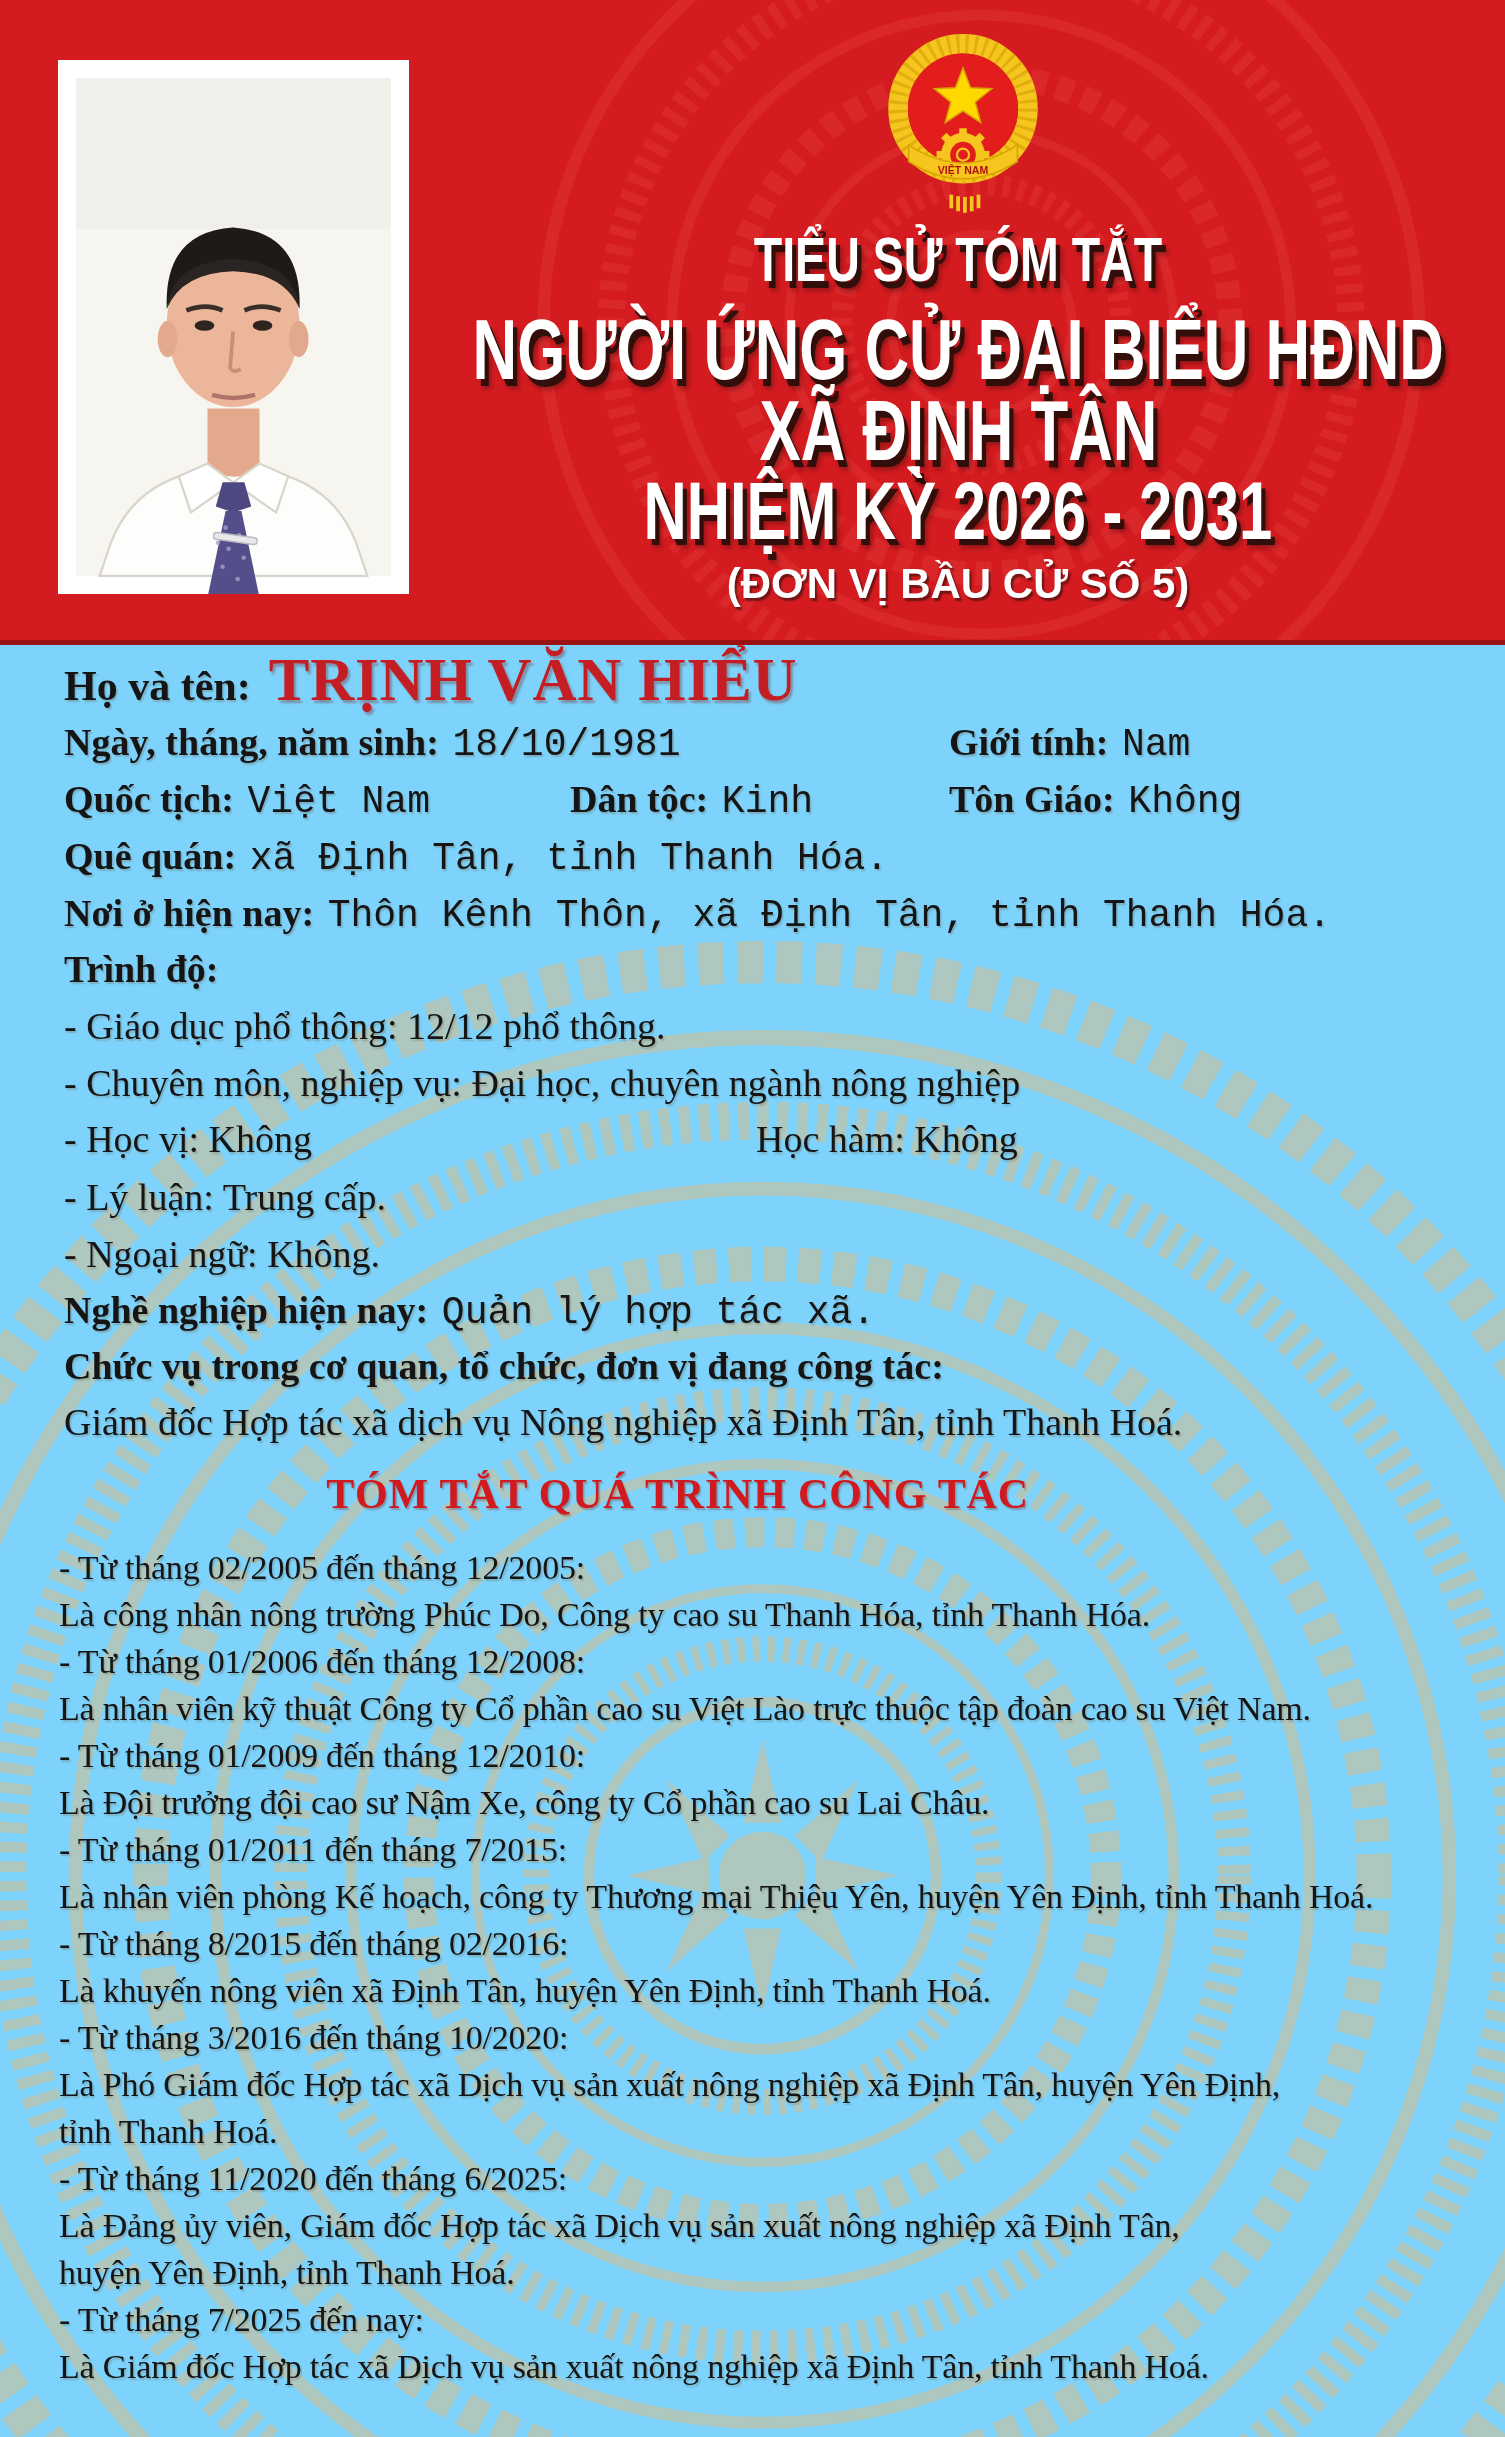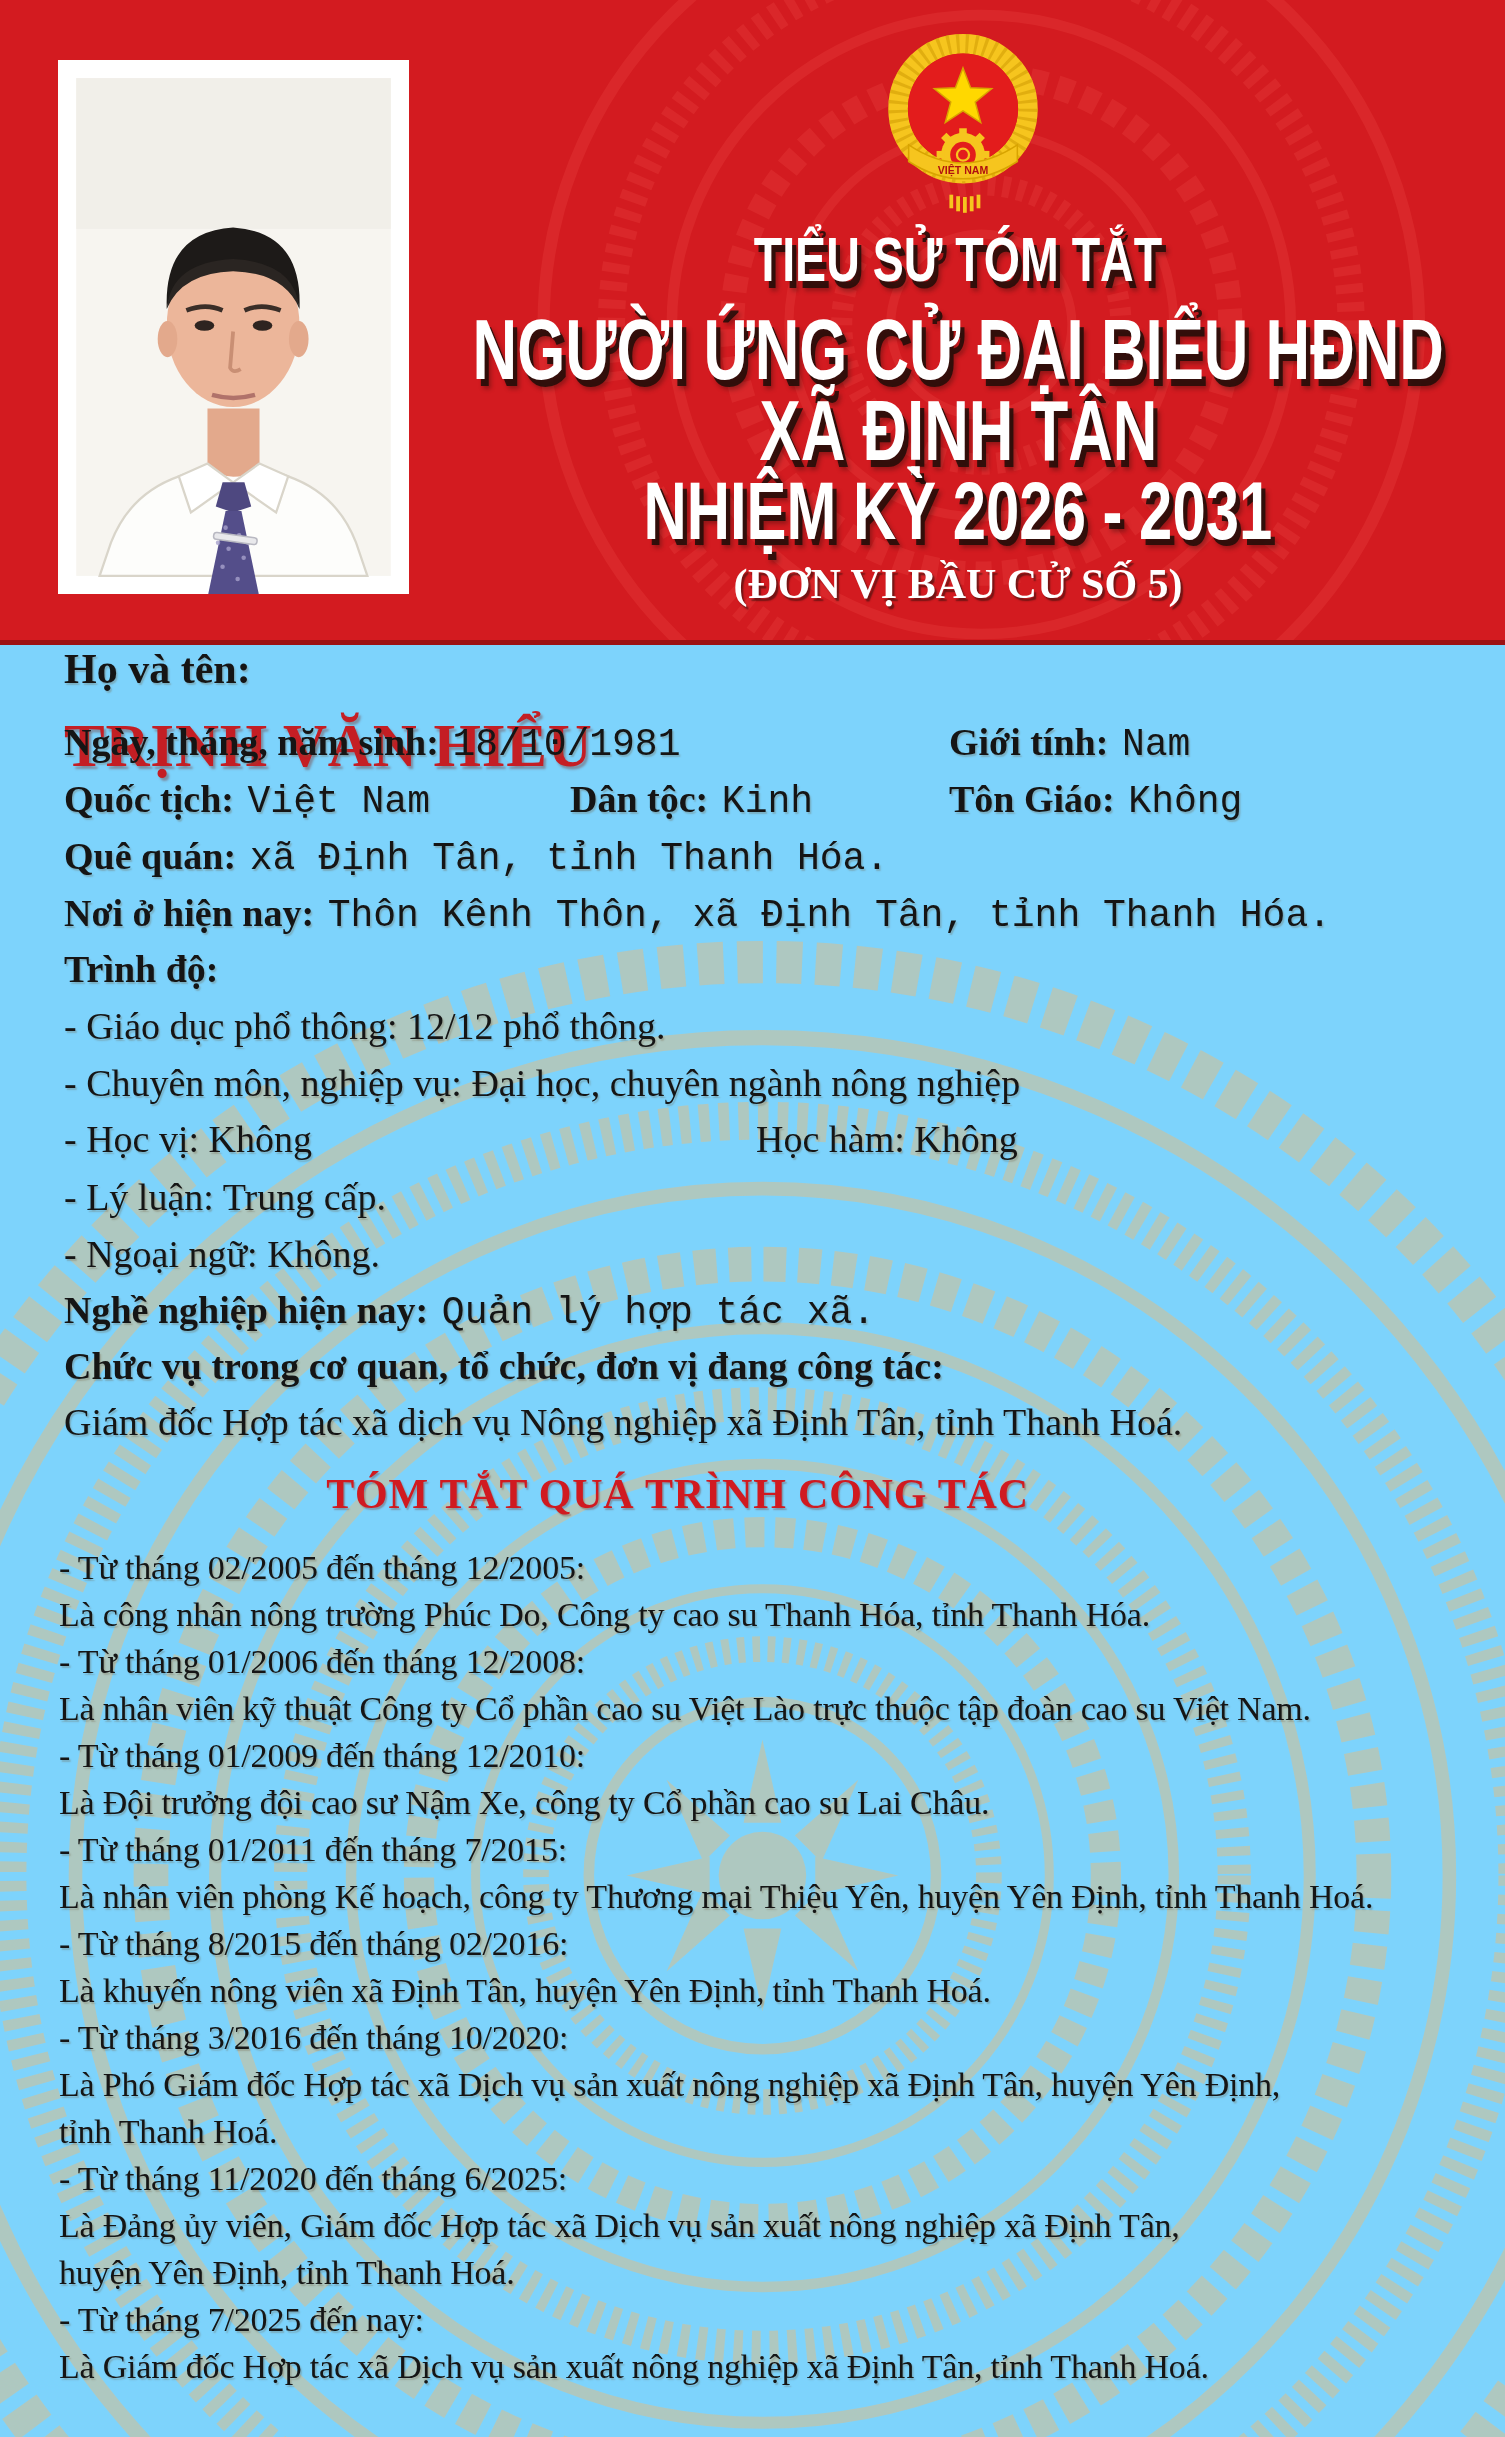--- a/index.html
+++ b/index.html
@@ -16,27 +16,27 @@
   
   .title-block{position:absolute;left:411px;top:0;width:1094px;height:640px;}
   .title-line{position:absolute;left:0;width:100%;text-align:center;white-space:nowrap;
               font-family:"Liberation Sans","DejaVu Sans",sans-serif;font-weight:700;color:#ffffff;}
   .title-line>span{display:inline-block;transform:scale(0.95,1.30);transform-origin:center center;
               text-shadow:4.5px 5.3px 0 rgba(34,14,9,0.88), 6.8px 7.5px 3.8px rgba(34,14,9,0.35);}
   .tl1{top:231px;font-size:49px;}
   .tl2{top:312px;font-size:65px;}
   .tl3{top:393px;font-size:65px;}
   .tl4{top:474px;font-size:63px;}
-  .tl5{top:560px;font-size:42px;font-family:Liberation Serif, serif;}
+  .tl5{top:560px;font-size:42px;font-family:Liberation Sans, sans-serif;}
   .tl5>span{transform:none;text-shadow:2.3px 3px 1.5px rgba(34,14,9,0.55);}
   
   .body-area{position:absolute;left:0;top:645px;width:1506px;height:1793px;}
   .body-watermark{position:absolute;left:0;top:0;}
   .row{position:absolute;left:64px;right:7.5px;white-space:nowrap;font-size:38px;
-       text-shadow:1.5px 2.3px 1.5px rgba(110,90,60,0.30);flex-direction:column;}
+       text-shadow:1.5px 2.3px 1.5px rgba(110,90,60,0.30);}
   .row .b{font-weight:700;}
   .row .v{margin-left:13.6px;font-family:Liberation Mono, monospace;}
   .row .at{position:absolute;top:0;}
   .name-row{display:flex;align-items:baseline;gap:18px;}
   .name-label{font-weight:700;font-size:42px;}
   .person-name{font-weight:700;font-size:61px;color:#c41e24;letter-spacing:0.8px;
                text-shadow:2.3px 3px 2.3px rgba(120,40,30,0.40);}
   .section-header{position:absolute;top:825px;left:0;right:151px;text-align:center;
        font-weight:700;font-size:42px;color:#d01a20;letter-spacing:0.8px;white-space:nowrap;
        text-shadow:1.5px 2.3px 1.5px rgba(120,40,20,0.35);}

